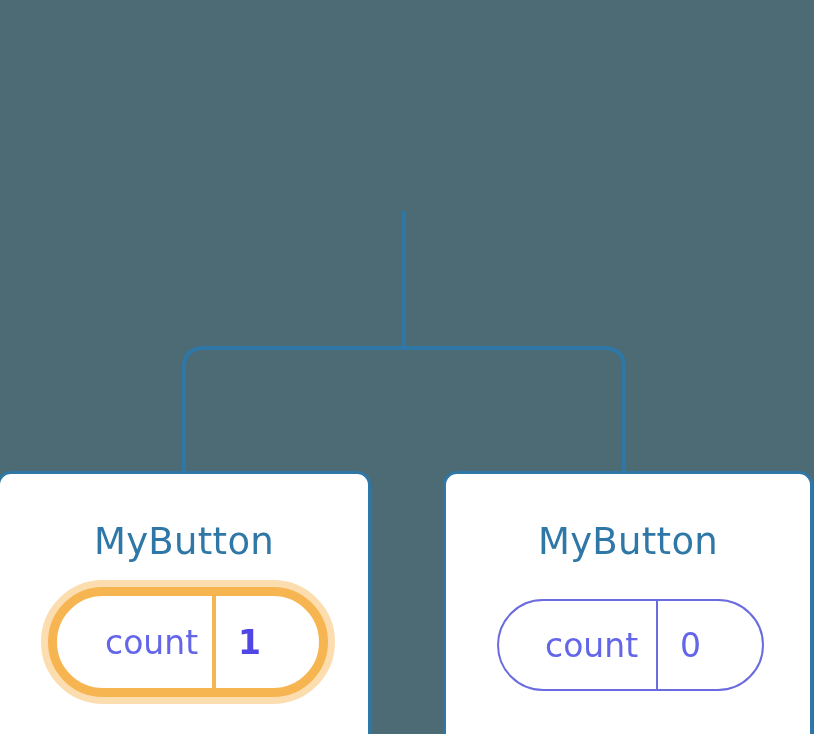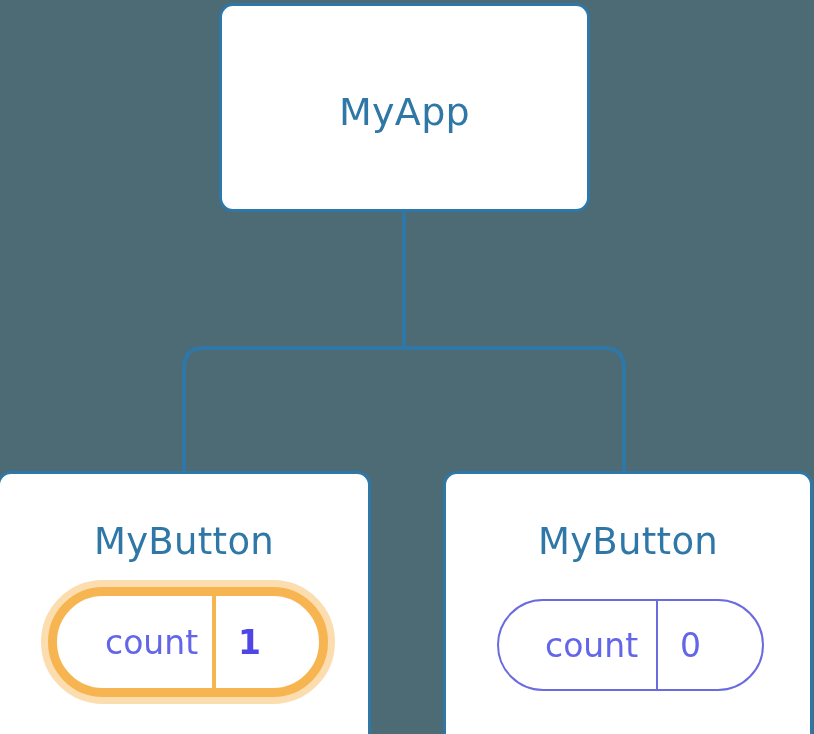--- a/index.html
+++ b/index.html
@@ -170,23 +170,20 @@
 </head>
 <body>
 
 <div id="stage">
 
   <svg id="connectors" viewBox="0 0 814 734" width="814" height="734" fill="none">
     <path d="M404 211 L404 348" stroke="#2e77a6" stroke-width="4"></path>
     <path d="M184 471 L184 368 Q184 348 204 348 L604 348 Q624 348 624 368 L624 471" stroke="#2e77a6" stroke-width="4" fill="none"></path>
   </svg>
 
-  <div class="card" id="card-root">
-    <div class="card-title">MyApp</div>
-  </div>
 
   <div class="card" id="card-child-left">
     <div class="card-title">MyButton</div>
 
     <div id="pill-left-wrap">
       <div class="glow-outer"></div>
       <div id="pill-left">
         <div class="pill-key">count</div>
         <div class="pill-val">1</div>
       </div>

